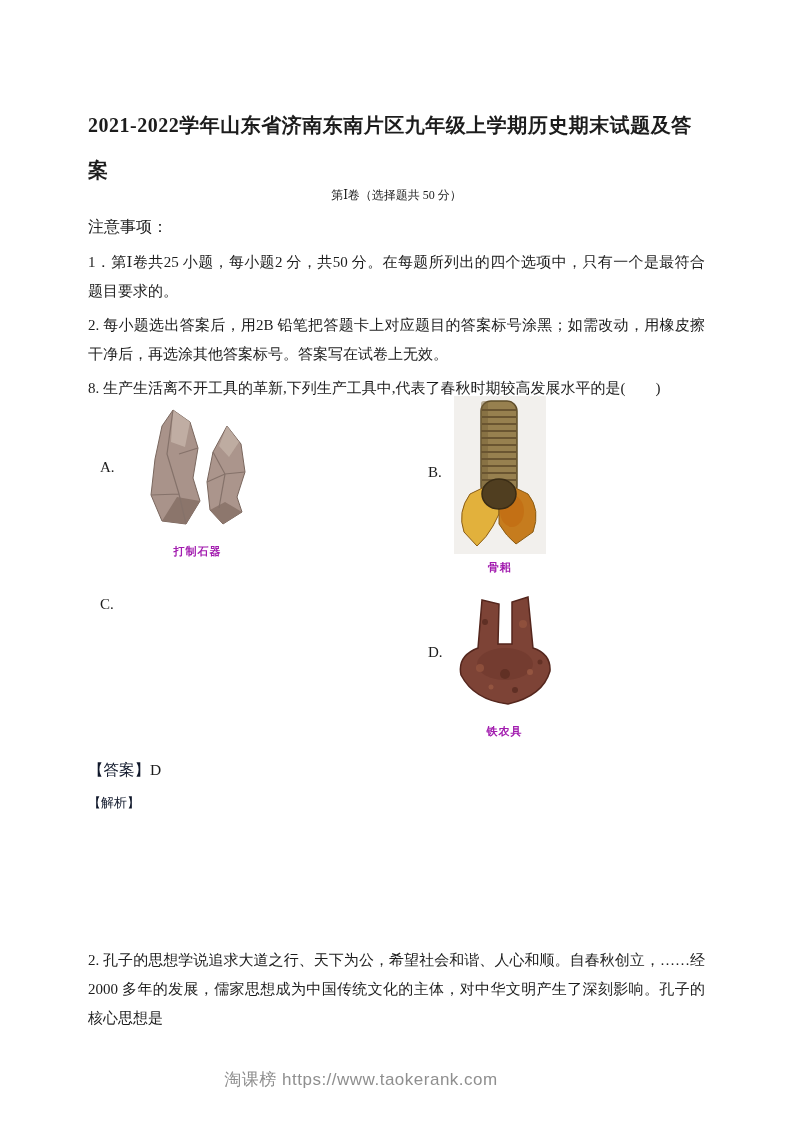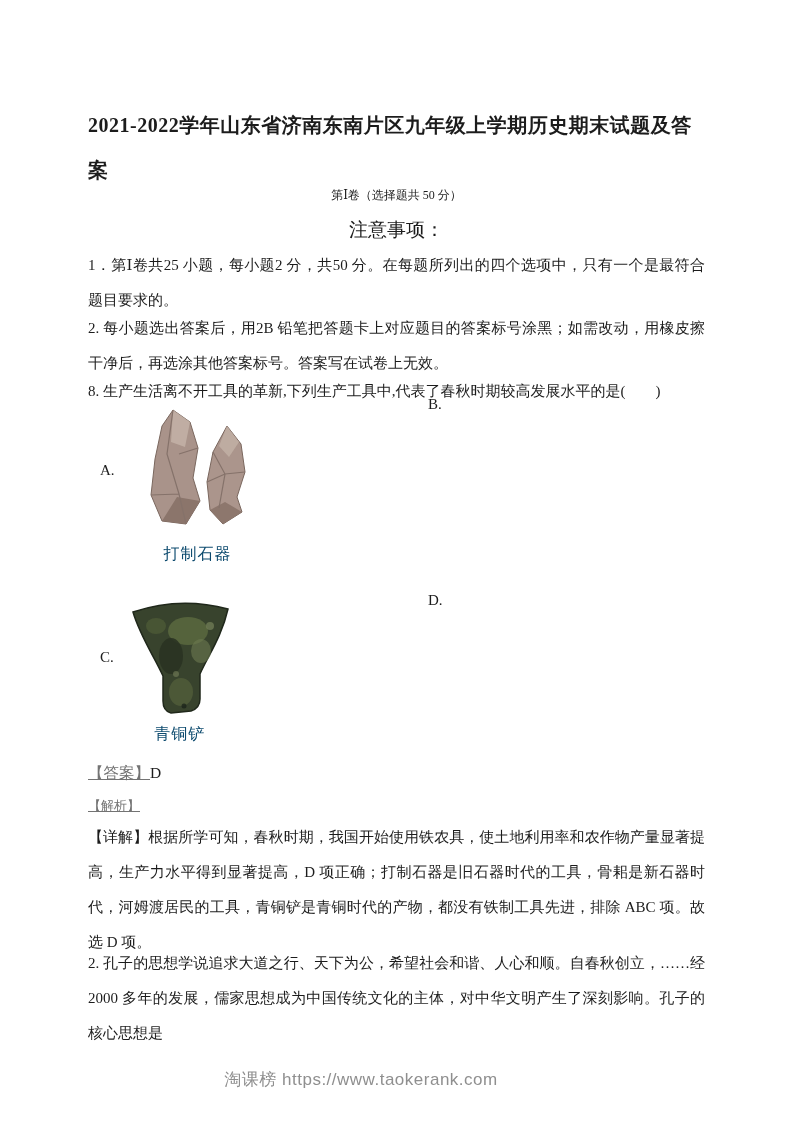--- a/index.html
+++ b/index.html
@@ -16,41 +16,41 @@
   .title{
     top:88px;
     font-size:20px;font-weight:700;
     line-height:45px;
     letter-spacing:0.5px;
   }
   .section-heading{
     top:185px;text-align:center;
     font-size:12px;
   }
-  .notes-heading{top:215px;font-size:19px;text-align:center;}
+  .notes-heading{top:215px;font-size:16px;}
   .body-text{
-    font-size:15px;line-height:35px;
+    font-size:15px;line-height:29px;
     text-align:justify;margin:0;
   }
   .note1{top:246px;}
   .note2{top:309px;}
   .q1{top:372px;}
   .option{position:absolute;display:flex;align-items:center;gap:12px;}
   .opt-label{font-size:15px;margin-bottom:26px;}
   .option figure{margin:0;text-align:center;}
   .option figcaption{
-    font-size:16px;margin-top:6px;letter-spacing:1px;color:#0c4a6e;
+    font-size:11px;margin-top:6px;letter-spacing:1px;color:#a21caf;font-weight:bold;
   }
   .optA{left:100px;top:400px;}
   .optB{left:428px;top:394px;}
   .optC{left:100px;top:594px;}
   .optD{left:428px;top:590px;}
   .answer-line{top:753px;font-size:15.5px;}
   .analysis-line{top:786px;font-size:13px;}
-  .blue{color:#737373;text-decoration:underline;}
+  .blue{color:#0f172a;}
   .detail{top:818px;}
   .q2{top:944px;}
   .footer{
     position:absolute;left:0;top:1066px;width:722px;
     text-align:center;
     font-family:"Liberation Sans","DejaVu Sans",sans-serif;
     font-size:17px;color:#8f8f8f;letter-spacing:0.5px;
   }
   svg{display:block;}
 </style>
@@ -82,47 +82,60 @@
         <path d="M83,108 L96,122 L115,110 L98,100 Z" fill="#8d776d"></path>
         <path d="M100,24 L112,40 L102,55 L92,44 Z" fill="#c3b1a6" opacity="0.8"></path>
         <path d="M86,50 L98,72 L92,106 M80,80 L98,72 M118,70 L98,72" fill="none" stroke="#85726a" stroke-width="1.2"></path>
       </svg>
       <figcaption>打制石器</figcaption>
     </figure>
   </div>
 
   <div class="option optB">
     <span class="opt-label">B.</span>
+    <figure>
+      <svg width="92" height="158" viewBox="0 0 92 158">
+        <rect x="0" y="0" width="92" height="158" fill="#f2f0ed"></rect>
+        <rect x="27" y="5" width="36" height="95" rx="10" fill="#97804f" stroke="#5f4d2a" stroke-width="1.5"></rect>
+        <rect x="27" y="5" width="7" height="95" rx="3" fill="#7a633a" opacity="0.5"></rect>
+        <path d="M28,14h34M28,21h34M28,28h35M27,35h36M27,42h36M27,49h36M27,56h36M27,63h36M28,70h35M28,77h34M28,84h34M29,91h32" stroke="#6a5531" stroke-width="2.2" fill="none"></path>
+        <path d="M45,84 L16,98 Q3,116 10,136 L23,150 Q33,141 39,130 L45,118 Z" fill="#e2b13c" stroke="#8a5c14" stroke-width="1"></path>
+        <path d="M45,84 L74,98 Q87,114 79,136 L62,148 Q52,140 45,128 Z" fill="#c67c1e" stroke="#8a5c14" stroke-width="1"></path>
+        <ellipse cx="58" cy="115" rx="12" ry="16" fill="#c2690f" opacity="0.6"></ellipse>
+        <ellipse cx="45" cy="98" rx="17" ry="15" fill="#503e20" stroke="#3a2c15" stroke-width="1.5"></ellipse>
+      </svg>
+      <figcaption>骨耜</figcaption>
+    </figure>
   </div>
 
   <div class="option optC">
     <span class="opt-label">C.</span>
-    <figure>
-      <svg width="108" height="122" viewBox="0 0 108 122">
-        <path d="M7,16 Q54,0 102,13 C96,40 82,60 74,78 L74,103 Q74,112 65,115 L45,117 Q37,115 37,105 L37,80 C29,62 14,40 7,16 Z" fill="#38432d" stroke="#20281b" stroke-width="1.5"></path>
-        <ellipse cx="62" cy="35" rx="20" ry="14" fill="#5f6e42" opacity="0.75"></ellipse>
-        <ellipse cx="45" cy="60" rx="12" ry="18" fill="#2a3322" opacity="0.9"></ellipse>
-        <ellipse cx="75" cy="55" rx="10" ry="12" fill="#6d7a50" opacity="0.6"></ellipse>
-        <ellipse cx="55" cy="96" rx="12" ry="14" fill="#55613c" opacity="0.7"></ellipse>
-        <ellipse cx="30" cy="30" rx="10" ry="8" fill="#4c5a36" opacity="0.8"></ellipse>
-        <circle cx="84" cy="30" r="4" fill="#76815a" opacity="0.7"></circle>
-        <circle cx="50" cy="78" r="3" fill="#76815a" opacity="0.6"></circle>
-        <circle cx="58" cy="110" r="2.5" fill="#1c241a" opacity="0.8"></circle>
-      </svg>
-      <figcaption>青铜铲</figcaption>
-    </figure>
   </div>
 
   <div class="option optD">
     <span class="opt-label">D.</span>
+    <figure>
+      <svg width="100" height="126" viewBox="0 0 100 126">
+        <path d="M27,8 L44,12 L43,52 L57,52 L57,10 L73,5 L78,56 Q96,62 95,79 Q88,104 53,112 Q19,108 6,83 Q2,64 23,56 Z" fill="#7d4336" stroke="#54261d" stroke-width="1.5"></path>
+        <ellipse cx="50" cy="72" rx="28" ry="16" fill="#6b3529" opacity="0.5"></ellipse>
+        <circle cx="30" cy="30" r="3" fill="#572a20" opacity="0.8"></circle>
+        <circle cx="68" cy="32" r="4" fill="#93543f" opacity="0.8"></circle>
+        <circle cx="50" cy="82" r="5" fill="#5c2d22" opacity="0.8"></circle>
+        <circle cx="75" cy="80" r="3" fill="#9a5a44" opacity="0.8"></circle>
+        <circle cx="25" cy="76" r="4" fill="#93543f" opacity="0.8"></circle>
+        <circle cx="60" cy="98" r="3" fill="#572a20" opacity="0.8"></circle>
+        <circle cx="36" cy="95" r="2.5" fill="#9a5a44" opacity="0.8"></circle>
+        <circle cx="85" cy="70" r="2.5" fill="#5c2d22" opacity="0.8"></circle>
+      </svg>
+      <figcaption>铁农具</figcaption>
+    </figure>
   </div>
 
   <p class="abs body-text answer-line"><span class="blue">【答案】</span><span>D</span></p>
 
   <p class="abs body-text analysis-line"><span class="blue">【解析】</span></p>
 
-  <p class="abs body-text detail">【详解】根据所学可知，春秋时期，我国开始使用铁农具，使土地利用率和农作物产量显著提高，生产力水平得到显著提高，D 项正确；打制石器是旧石器时代的工具，骨耜是新石器时代，河姆渡居民的工具，青铜铲是青铜时代的产物，都没有铁制工具先进，排除 ABC 项。故选 D 项。</p>
 
   <p class="abs body-text q2">2. 孔子的思想学说追求大道之行、天下为公，希望社会和谐、人心和顺。自春秋创立，……经 2000 多年的发展，儒家思想成为中国传统文化的主体，对中华文明产生了深刻影响。孔子的核心思想是</p>
 
   <div class="footer">淘课榜 https://www.taokerank.com</div>
 
 </div>
 
 </body></html>

